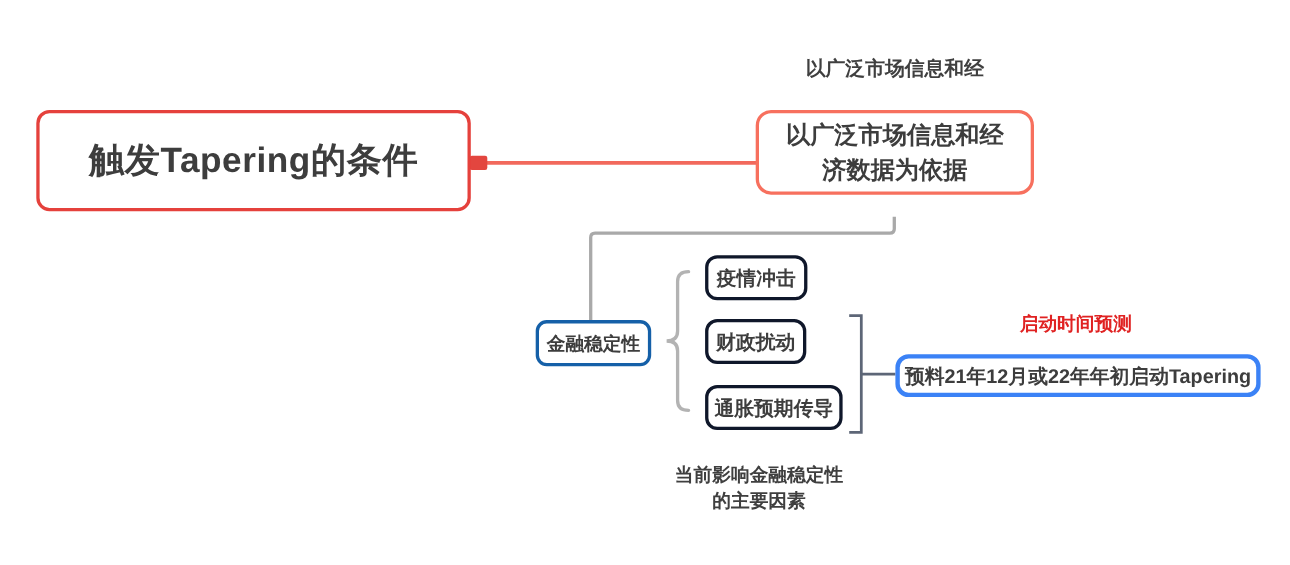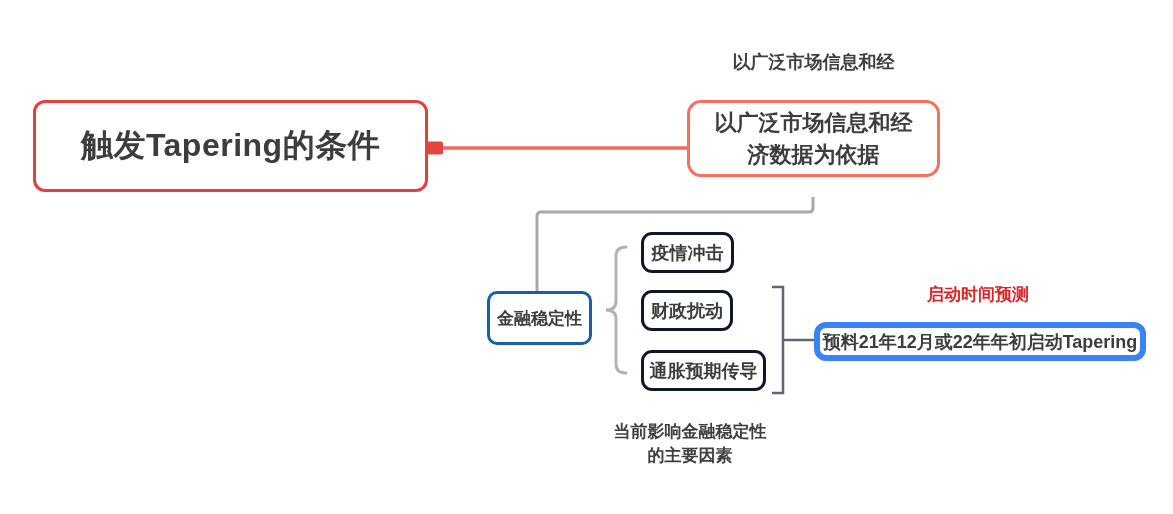--- a/index.html
+++ b/index.html
@@ -44,21 +44,21 @@
   #principle-callout {
     left: 687px; top: 50px; width: 253px;
     font-size: 18px;
   }
   #principle-node {
     left: 687px; top: 100px; width: 253px; height: 77px;
     border: 3px solid #f7705e; border-radius: 14px;
     font-size: 22px; line-height: 32px;
   }
   #stability-node {
-    left: 487px; top: 291px; width: 105px; height: 54px;
+    left: 487px; top: 291px; width: 105px; height: 42px;
     border: 3px solid #1560a8; border-radius: 10px;
     font-size: 17px;
   }
   #stability-callout {
     left: 472px; top: 351px; width: 130px;
     font-size: 17px; line-height: 24px;
   }
   .factor-node {
     left: 641px;
     border: 3px solid #0f172a; border-radius: 11px;
@@ -70,21 +70,21 @@
   #factors-callout {
     left: 575px; top: 420px; width: 230px;
     font-size: 17px; line-height: 24px;
   }
   #prediction-callout {
     left: 840px; top: 283px; width: 276px;
     font-size: 17px; color: #e02222;
   }
   #prediction-node {
     left: 814px; top: 322px; width: 332px; height: 39px;
-    border: 6px solid #3b82f6; border-radius: 12px;
+    border: 4px solid #3b82f6; border-radius: 12px;
     font-size: 18px;
   }
 </style>
 </head>
 <body>
 
 <div id="canvas">
 
   <svg id="connectors" viewBox="0 0 1173 514" xmlns="http://www.w3.org/2000/svg">
 

